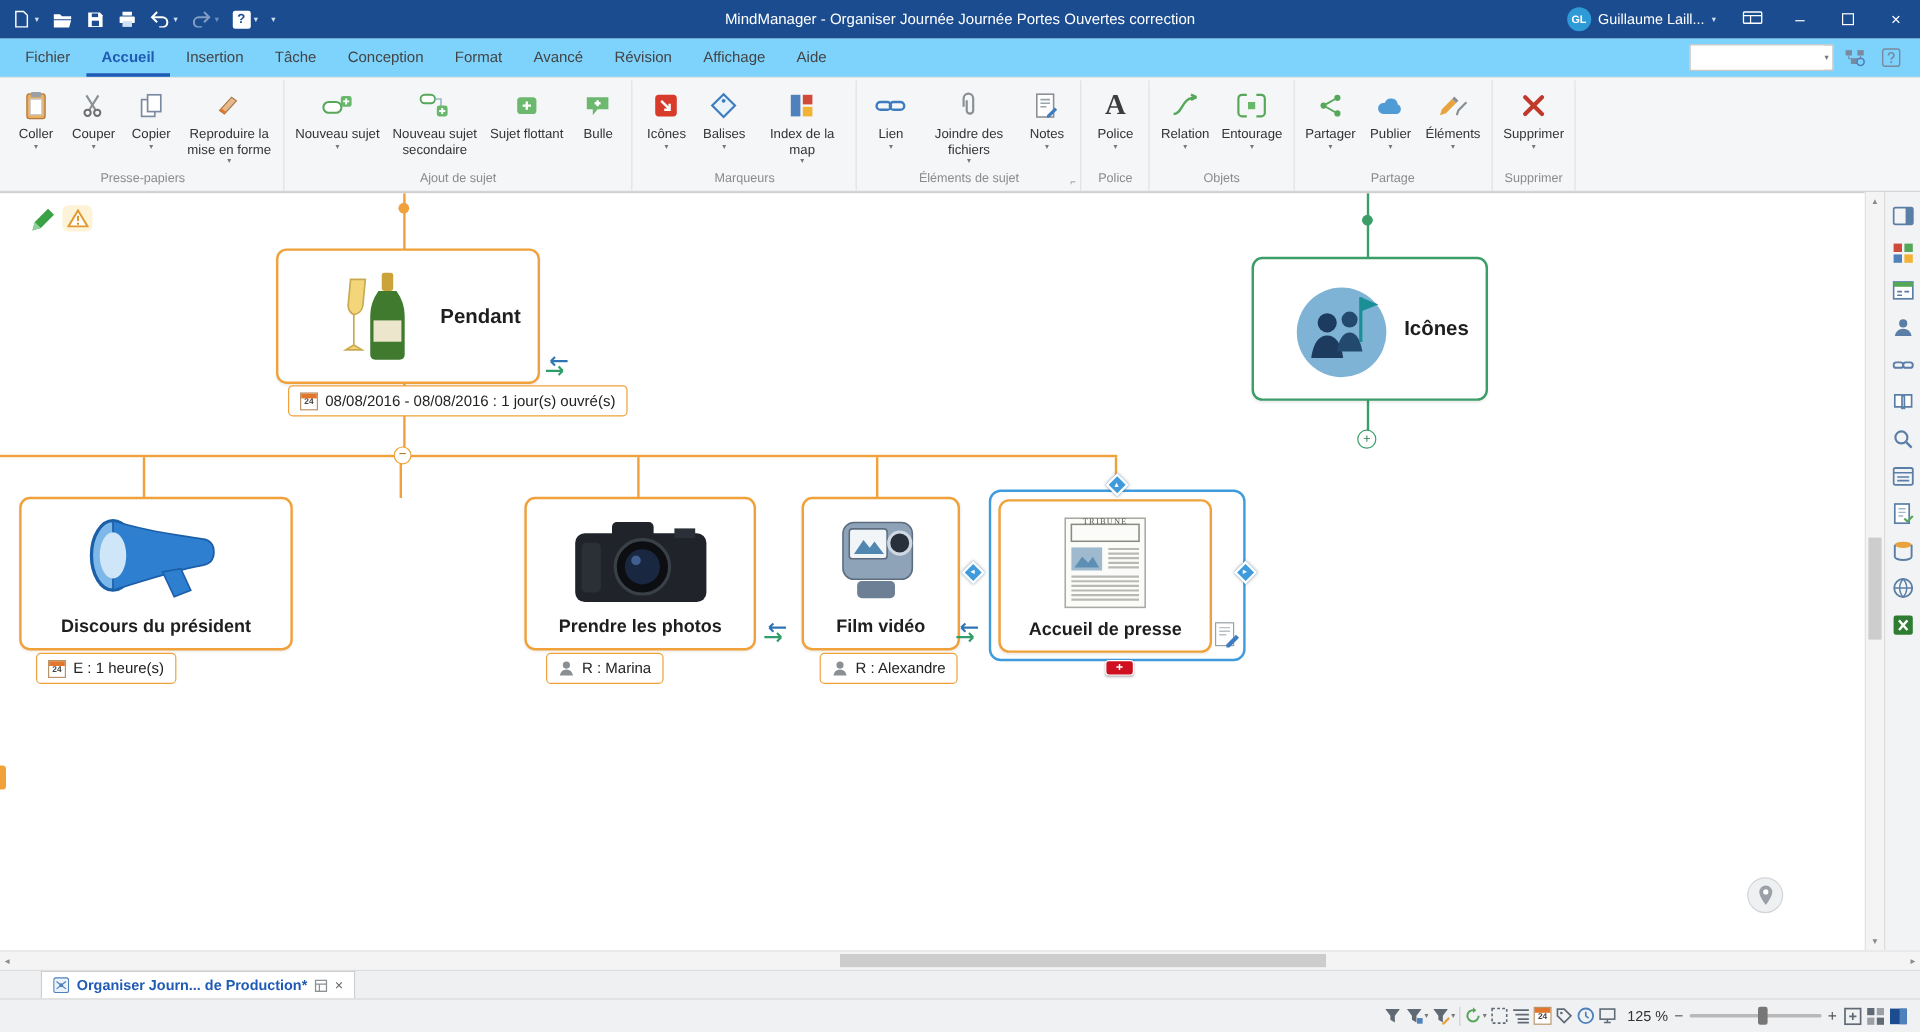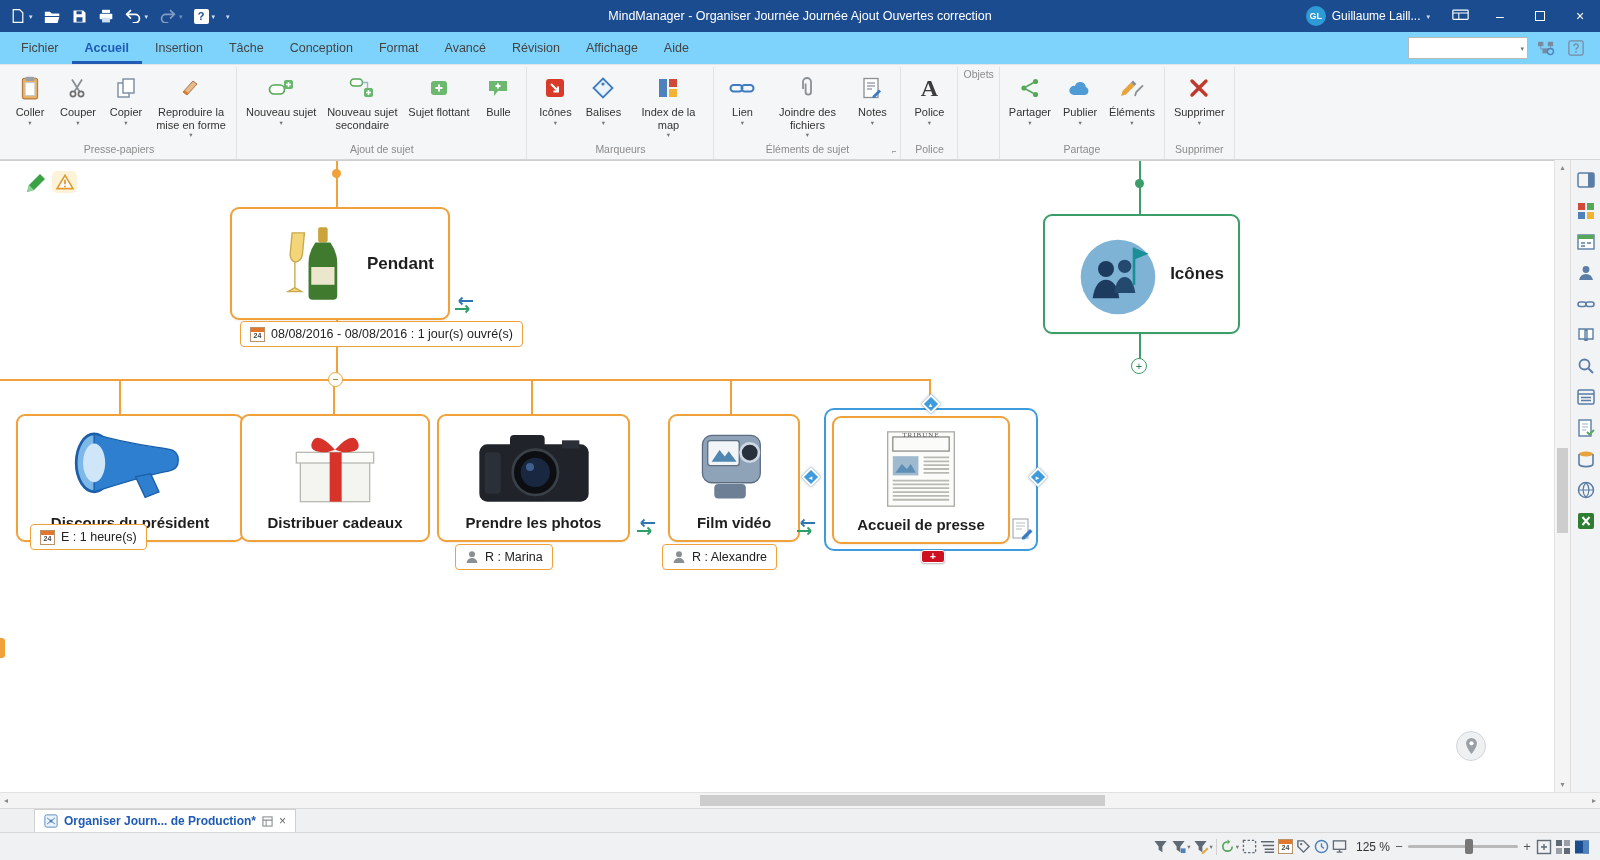--- a/index.html
+++ b/index.html
@@ -140,21 +140,21 @@
         <span class="qchev">▾</span>
       </span>
       <span class="qbtn">
         <span class="helpbox">?</span>
         <span class="qchev">▾</span>
       </span>
       <span class="qbtn">
         <span class="qchev">▾</span>
       </span>
     </div>
-    <div class="title-center">MindManager - Organiser Journée Journée Ajout Ouvertes correction</div>
+    <div class="title-center">MindManager - Organiser Journée Journée Portes Ouvertes correction</div>
     <div class="tb-right">
       <div class="userchip">
         <span class="avatar">GL</span>
         <span>Guillaume Laill...</span>
         <span class="qchev">▾</span>
       </div>
       <span class="winbtn">
         <svg width="17" height="14" viewBox="0 0 20 16">
             <rect x="1" y="1" width="18" height="11" rx="1" fill="none" stroke="#fff" stroke-width="1.4"></rect>
             <path d="M1 4.5h18M8 4.5v7.5" stroke="#fff" stroke-width="1.2"></path>
@@ -378,20 +378,42 @@
         <div class="rbtn">
           <span class="ric fontA">A</span>
           <span class="rlabel">Police</span>
           <span class="chev">▾</span>
         </div>
       </div>
       <div class="glabel">Police</div>
     </div>
 
     <div class="rgroup">
+      <div class="rbtns">
+        <div class="rbtn">
+          <span class="ric">
+              <svg width="26" height="24" viewBox="0 0 26 24">
+                <path d="M3 19C11 19 9 5 22 5" fill="none" stroke="#56a75a" stroke-width="2"></path>
+                <path d="M22 5l-4.5-2.2M22 5l-4.5 2.2" stroke="#56a75a" stroke-width="2" fill="none"></path>
+              </svg>
+            </span>
+          <span class="rlabel">Relation</span>
+          <span class="chev">▾</span>
+        </div>
+        <div class="rbtn">
+          <span class="ric">
+              <svg width="26" height="24" viewBox="0 0 26 24">
+                <path d="M9 3H5a3 3 0 0 0-3 3v12a3 3 0 0 0 3 3h4M17 3h4a3 3 0 0 1 3 3v12a3 3 0 0 1-3 3h-4" fill="none" stroke="#56a75a" stroke-width="1.8"></path>
+                <rect x="10" y="9" width="6" height="6" fill="#67b86a"></rect>
+              </svg>
+            </span>
+          <span class="rlabel">Entourage</span>
+          <span class="chev">▾</span>
+        </div>
+      </div>
       <div class="glabel">Objets</div>
     </div>
 
     <div class="rgroup">
       <div class="rbtns">
         <div class="rbtn">
           <span class="ric">
               <svg width="24" height="24" viewBox="0 0 24 24">
                 <circle cx="6" cy="12" r="2.6" fill="#56a75a"></circle>
                 <circle cx="17.5" cy="5.5" r="2.6" fill="#56a75a"></circle>
@@ -524,32 +546,20 @@
           <svg width="116" height="80" viewBox="0 0 84 58">
               <ellipse cx="16" cy="26" rx="13" ry="21" fill="#7db8e8" stroke="#1b5fa8" stroke-width="2"></ellipse>
               <path d="M16 5C38 12 58 14 70 16q7 1 7 8t-7 8C58 34 38 40 16 47z" fill="#2f7fd1" stroke="#1b5fa8"></path>
               <ellipse cx="16" cy="26" rx="8" ry="14" fill="#cfe6f8"></ellipse>
               <path d="M46 36l7 15 10-4-6-13z" fill="#2f7fd1" stroke="#1b5fa8"></path>
             </svg>
         </span>
         <span class="nlabel">Discours du président</span>
       </div>
 
-      <div class="mnode" style="left:240px;top:253px;width:190px;height:128px">
-        <span class="nimg">
-          <svg width="96" height="80" viewBox="0 0 70 60">
-              <rect x="9" y="26" width="52" height="30" fill="#f4f4f1" stroke="#b9b9b4"></rect>
-              <rect x="6" y="19" width="58" height="8" fill="#fbfbfa" stroke="#b9b9b4"></rect>
-              <rect x="31" y="19" width="9" height="37" fill="#d8332a"></rect>
-              <path d="M35 17q-13-14-17-6t11 8z" fill="#d8332a"></path>
-              <path d="M35 17q13-14 17-6t-11 8z" fill="#d8332a"></path>
-            </svg>
-        </span>
-        <span class="nlabel">Distribuer cadeaux</span>
-      </div>
 
       <div class="mnode" style="left:437px;top:253px;width:193px;height:128px">
         <span class="nimg">
           <svg width="122" height="80" viewBox="0 0 90 60">
               <rect x="4" y="13" width="82" height="43" rx="6" fill="#20242a"></rect>
               <rect x="27" y="6" width="26" height="11" rx="3" fill="#20242a"></rect>
               <rect x="8" y="19" width="12" height="31" rx="3" fill="#2b3038"></rect>
               <circle cx="46" cy="34" r="17" fill="#0c0e11" stroke="#3a4048" stroke-width="2"></circle>
               <circle cx="46" cy="34" r="11" fill="#1a2740"></circle>
               <circle cx="42" cy="30" r="3" fill="#3f5f8f"></circle>
@@ -597,35 +607,35 @@
         </div>
       <div class="redplus" style="left:921px;top:389px">+</div>
       <span class="canvasicon" style="left:1012px;top:357px">
         <svg width="21" height="23" viewBox="0 0 21 23">
             <rect x="1" y="1" width="15" height="19" fill="#fff" stroke="#9aa0a6"></rect>
             <path d="M4 5h9M4 8h9M4 11h6" stroke="#b9bfc6" stroke-width="1.2"></path>
             <path d="M10 19l8-8 2.5 2.5-8 8h-2.5z" fill="#3e7cc1"></path>
           </svg>
       </span>
 
-      <div class="badge" style="left:30px;top:363px">
+      <div class="badge" style="left:30px;top:383px">
         <span class="calicon">
             <i></i>
             <b>24</b>
           </span>
         <span>E : 1 heure(s)</span>
       </div>
       <div class="badge" style="left:455px;top:383px">
         <svg width="14" height="14" viewBox="0 0 14 14">
             <circle cx="7" cy="4.2" r="3" fill="#8a8f94"></circle>
             <path d="M1.5 13q1-5 5.5-5t5.5 5z" fill="#8a8f94"></path>
           </svg>
         <span>R : Marina</span>
       </div>
-      <div class="badge" style="left:662px;top:383px">
+      <div class="badge" style="left:683px;top:383px">
         <svg width="14" height="14" viewBox="0 0 14 14">
             <circle cx="7" cy="4.2" r="3" fill="#8a8f94"></circle>
             <path d="M1.5 13q1-5 5.5-5t5.5 5z" fill="#8a8f94"></path>
           </svg>
         <span>R : Alexandre</span>
       </div>
 
       <span class="linkicon" style="left:634px;top:356px">
         <svg width="24" height="20" viewBox="0 0 24 20">
             <path d="M21 6H7M7 6l3.5-3.5M7 6l3.5 3.5" fill="none" stroke="#2e75b6" stroke-width="1.8"></path>

